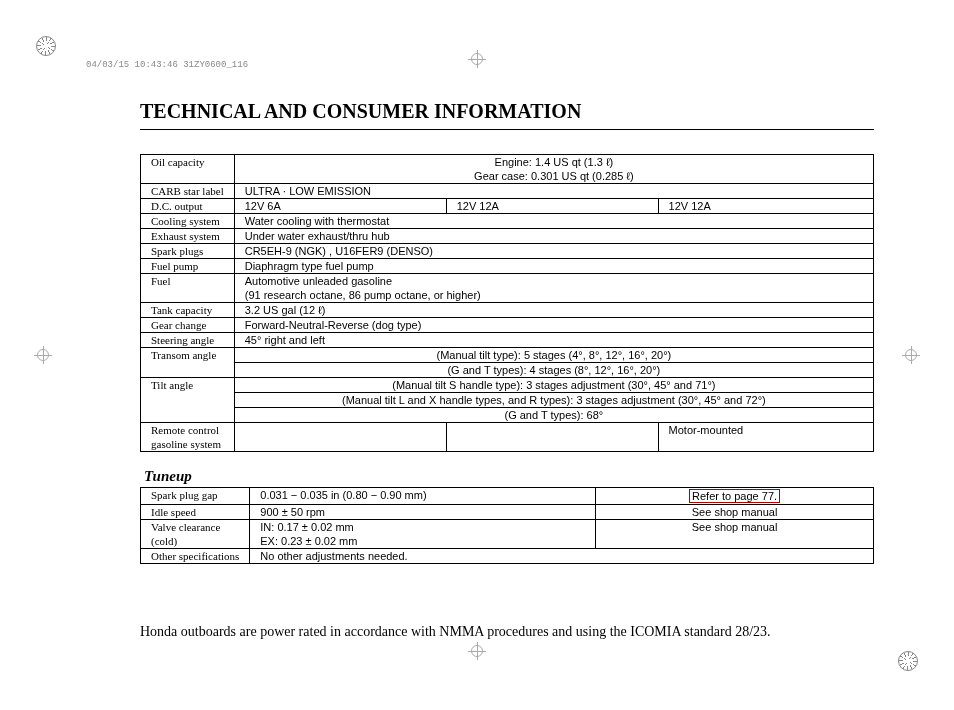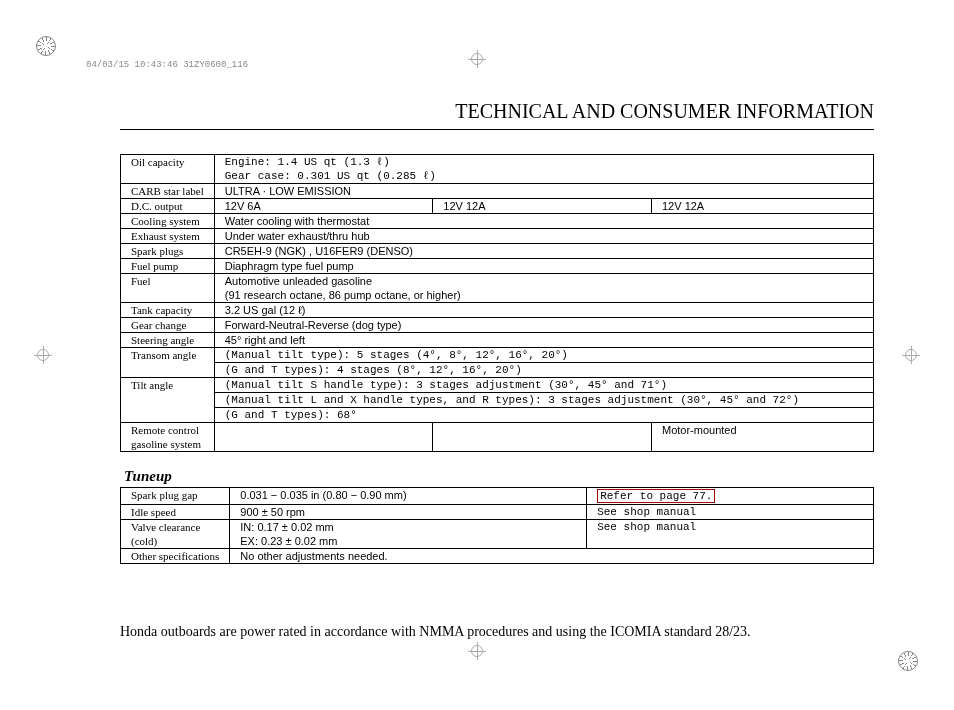--- a/index.html
+++ b/index.html
@@ -7,33 +7,34 @@
     padding: 0;
     background: #fff;
     font-family: "Times New Roman", Times, serif;
     color: #000;
     width: 954px;
     height: 710px;
     position: relative;
   }
   .page {
     padding: 60px 80px 40px 120px;
+    margin-left: 20px;
   }
   .header-stamp {
     font-family: "Courier New", monospace;
     font-size: 9px;
     color: #8a8a8a;
     position: absolute;
     top: 60px;
     left: 86px;
   }
   .doc-title {
     font-size: 20px;
-    font-weight: normal;
-    text-align: right;
+    font-weight: bold;
+    text-align: left;
     margin: 40px 0 6px 0;
   }
   hr.rule {
     border: none;
     border-top: 1px solid #000;
     margin: 0 0 24px 0;
   }
 
   .sans {
     font-family: Arial, Helvetica, sans-serif;
@@ -113,21 +114,21 @@
   .ch-right { right: 34px; top: 50%; transform: translateY(-50%); }
 
   .radial {
     width: 18px; height: 18px; border: 1px solid #888; border-radius: 50%;
     background:
       repeating-conic-gradient(#888 0 6deg, transparent 6deg 30deg);
     display: inline-block;
   }
 
   
-  .pad-left { padding-left: 10px !important; text-align: left; font-family: Liberation Mono, monospace; }
+  .pad-left { padding-left: 10px !important; text-align: center; }
 </style>
 </head>
 <body>
 
 <div class="mark tl"><span class="radial"></span></div>
 <div class="mark br"><span class="radial"></span></div>
 <div class="crosshair ch-top">
     <span class="ring"></span>
   </div>
 <div class="crosshair ch-bot">

